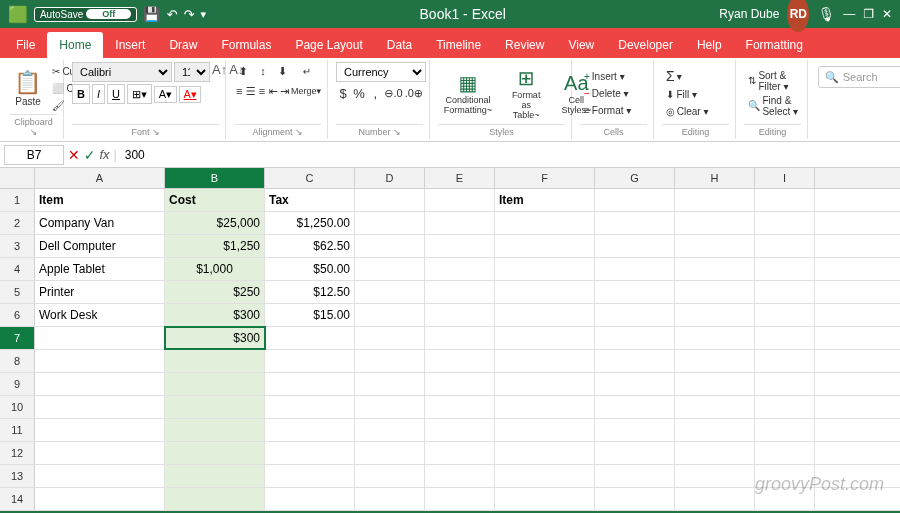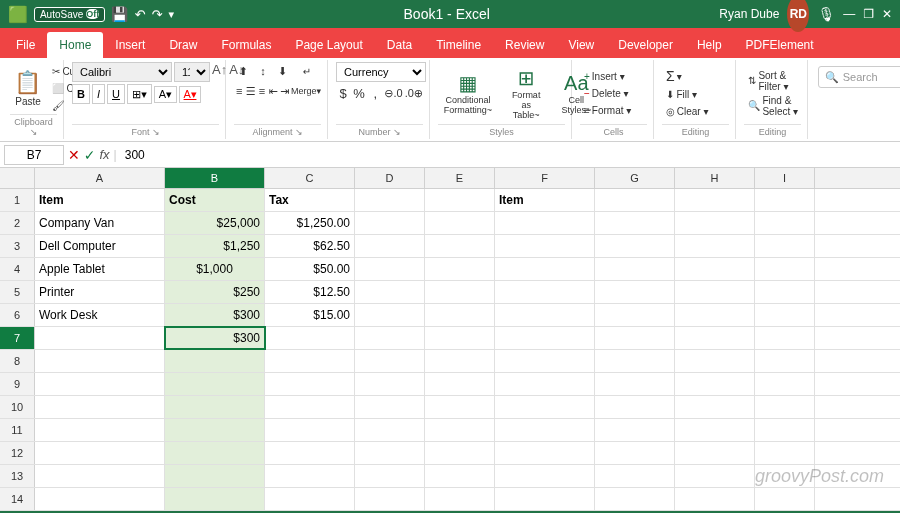--- a/index.html
+++ b/index.html
@@ -24,21 +24,21 @@
       border: 1px solid #fff;
       border-radius: 3px;
       padding: 1px 5px;
       font-size: 10px;
       display: flex; align-items: center; gap: 3px;
     }
     .toggle-on {
       background: #fff;
       color: #217346;
       border-radius: 8px;
-      padding: 0 0;
+      padding: 0 16px;
       font-size: 9px;
       font-weight: bold;
     }
     .user-avatar {
       background: #b7472a;
       border-radius: 50%;
       width: 22px; height: 36px;
       display: flex; align-items: center; justify-content: center;
       font-size: 12px; font-weight: bold; color: #fff;
     }
@@ -198,21 +198,21 @@
     .cell.selected-active {
       outline: 2px solid #107c41;
       outline-offset: -1px;
       z-index: 2;
     }
     .cell.col-selected { background: #e2efda; }
 
     
     #watermark {
       position: absolute;
-      bottom: 24px;
+      bottom: 16px;
       right: 16px;
       font-size: 18px;
       color: rgba(0,0,0,0.25);
       font-style: italic;
       pointer-events: none;
     }
 
     
     .search-box {
       display: flex; align-items: center;
@@ -274,21 +274,21 @@
   <div class="ribbon-tab">Insert</div>
   <div class="ribbon-tab">Draw</div>
   <div class="ribbon-tab">Formulas</div>
   <div class="ribbon-tab">Page Layout</div>
   <div class="ribbon-tab">Data</div>
   <div class="ribbon-tab">Timeline</div>
   <div class="ribbon-tab">Review</div>
   <div class="ribbon-tab">View</div>
   <div class="ribbon-tab">Developer</div>
   <div class="ribbon-tab">Help</div>
-  <div class="ribbon-tab">PDFElement</div>
+  <div class="ribbon-tab">Formatting</div>
 </div>
 
 <div id="ribbon-toolbar">
 
   <div style="display:flex; flex-direction:column; align-items:center; border-right:1px solid #e0e0e0; padding:2px 6px; min-width:60px;">
     <div style="display:flex; align-items:stretch; gap:2px; flex:1; width:100%;">
       <div class="big-btn" style="min-width:36px;">
         <span style="font-size:22px;">📋</span>
         <span style="font-size:10px;">Paste</span>
       </div>

